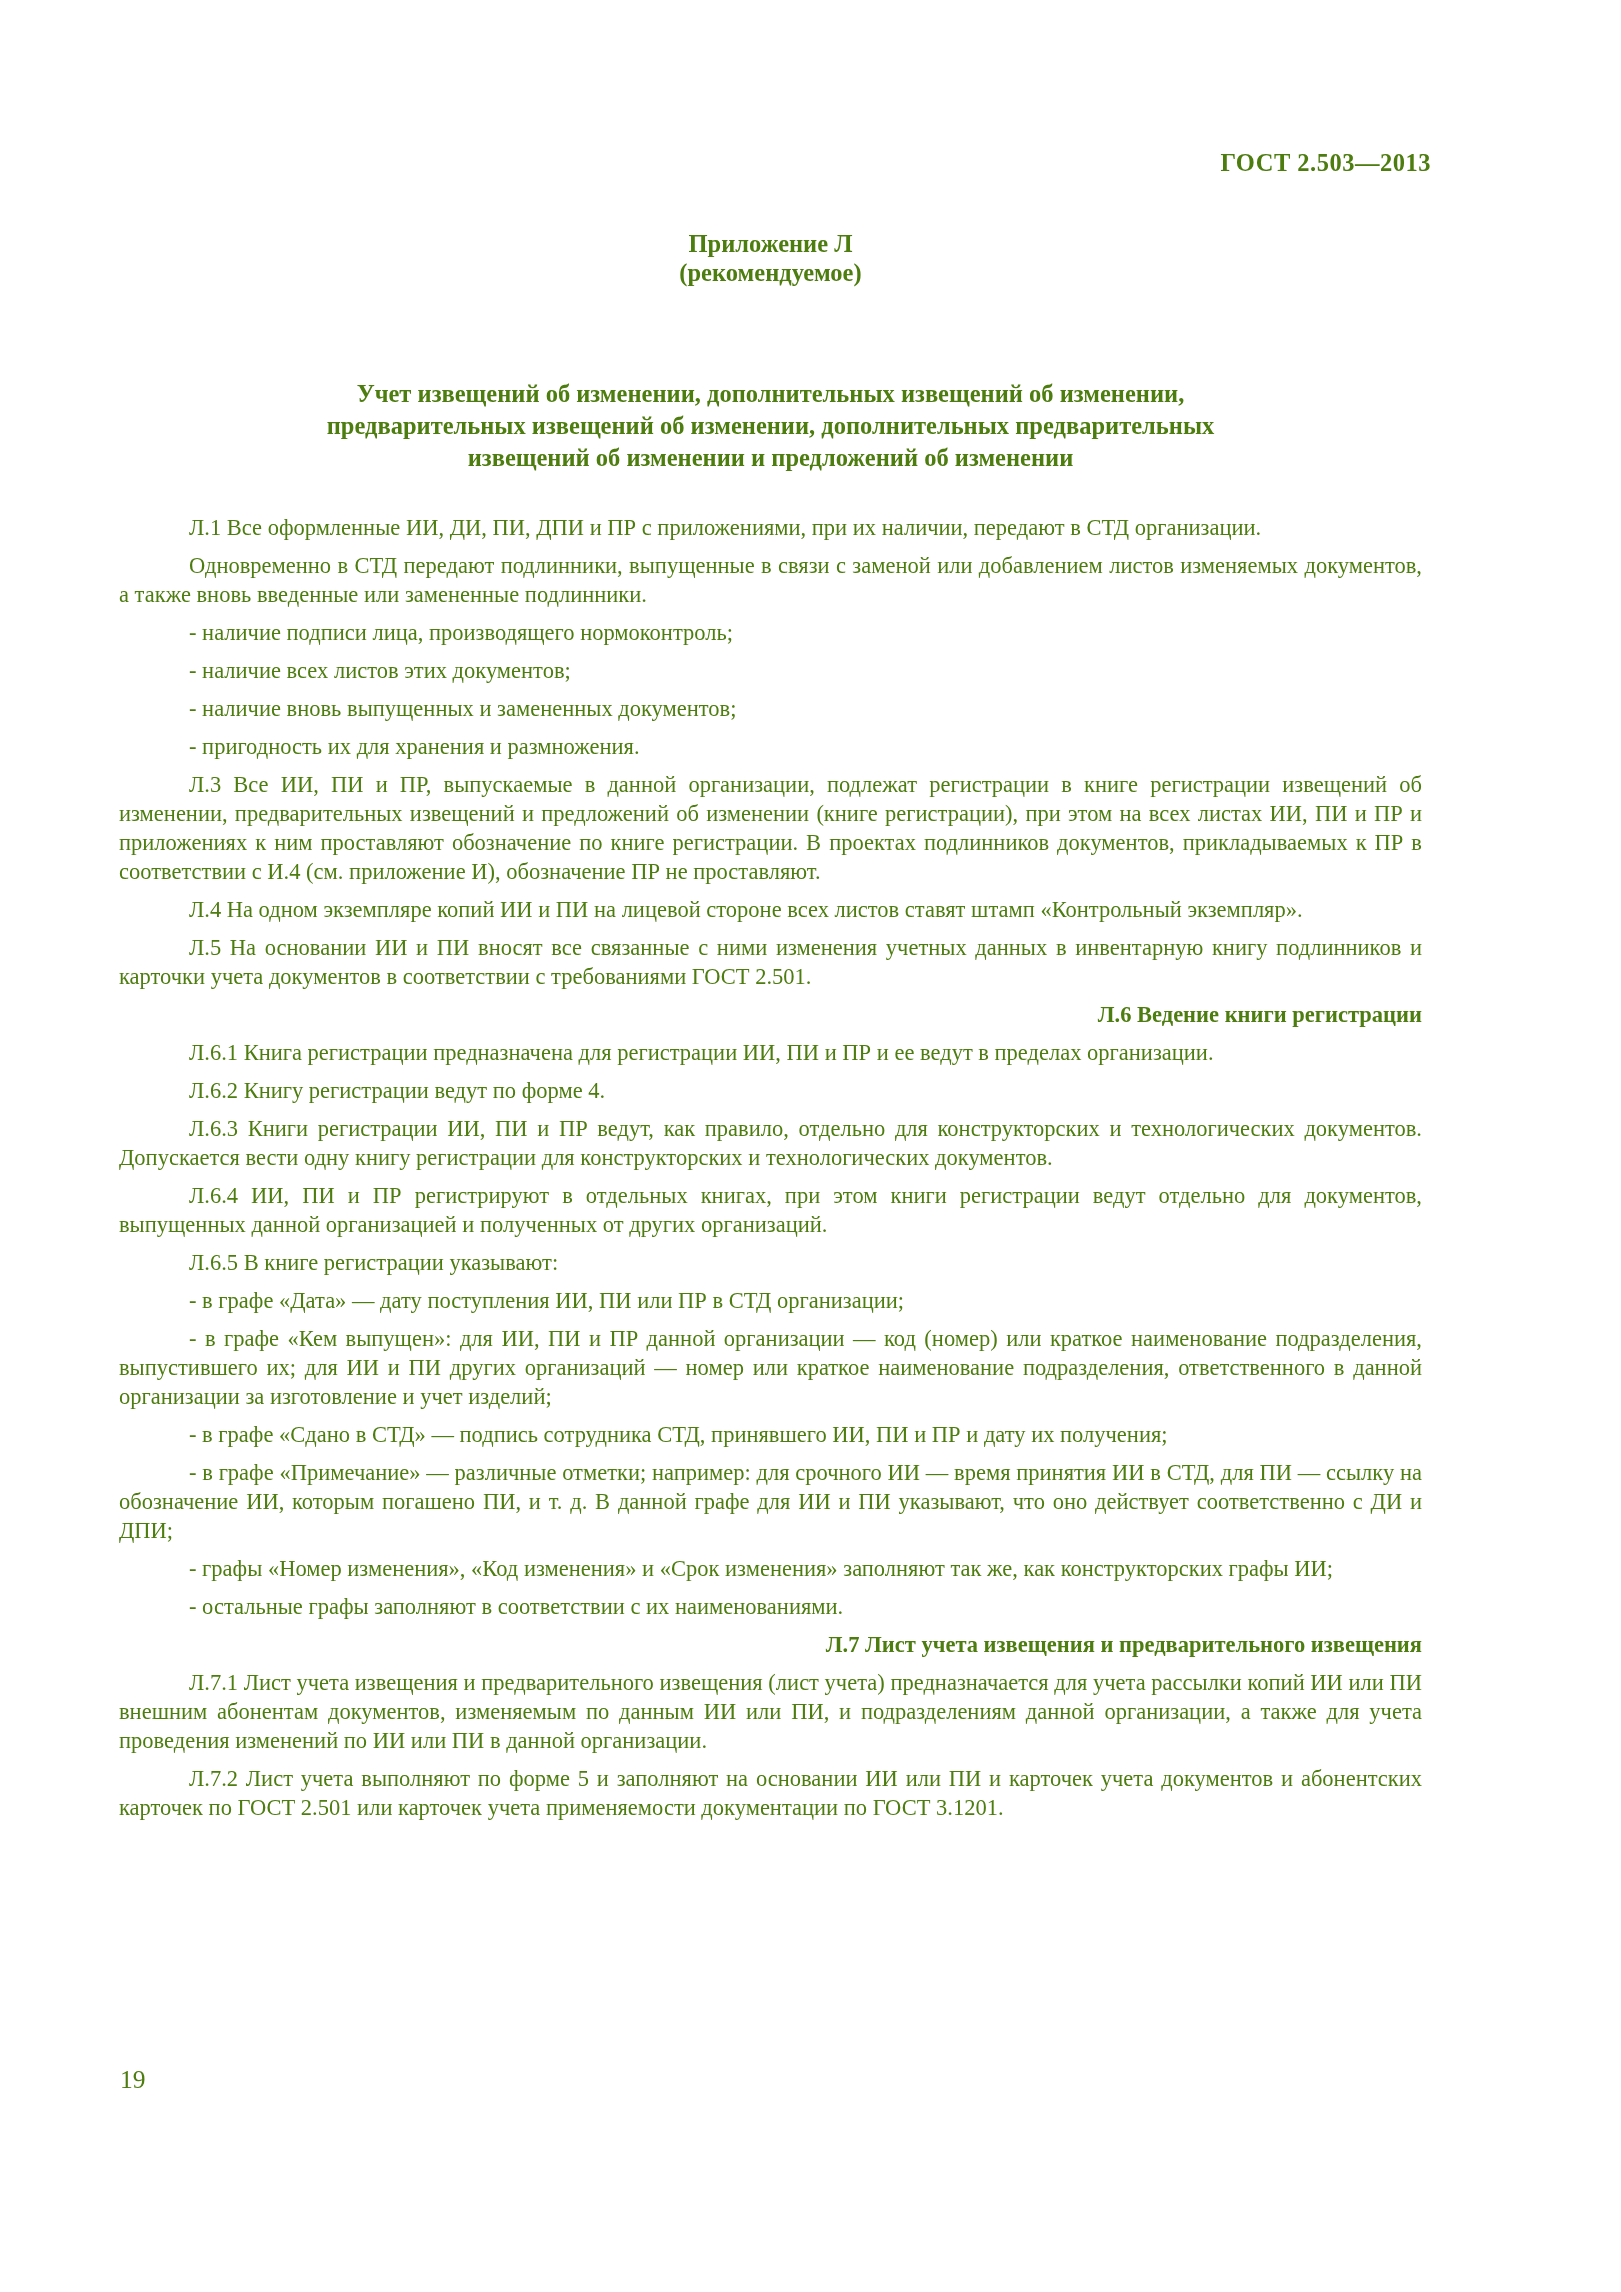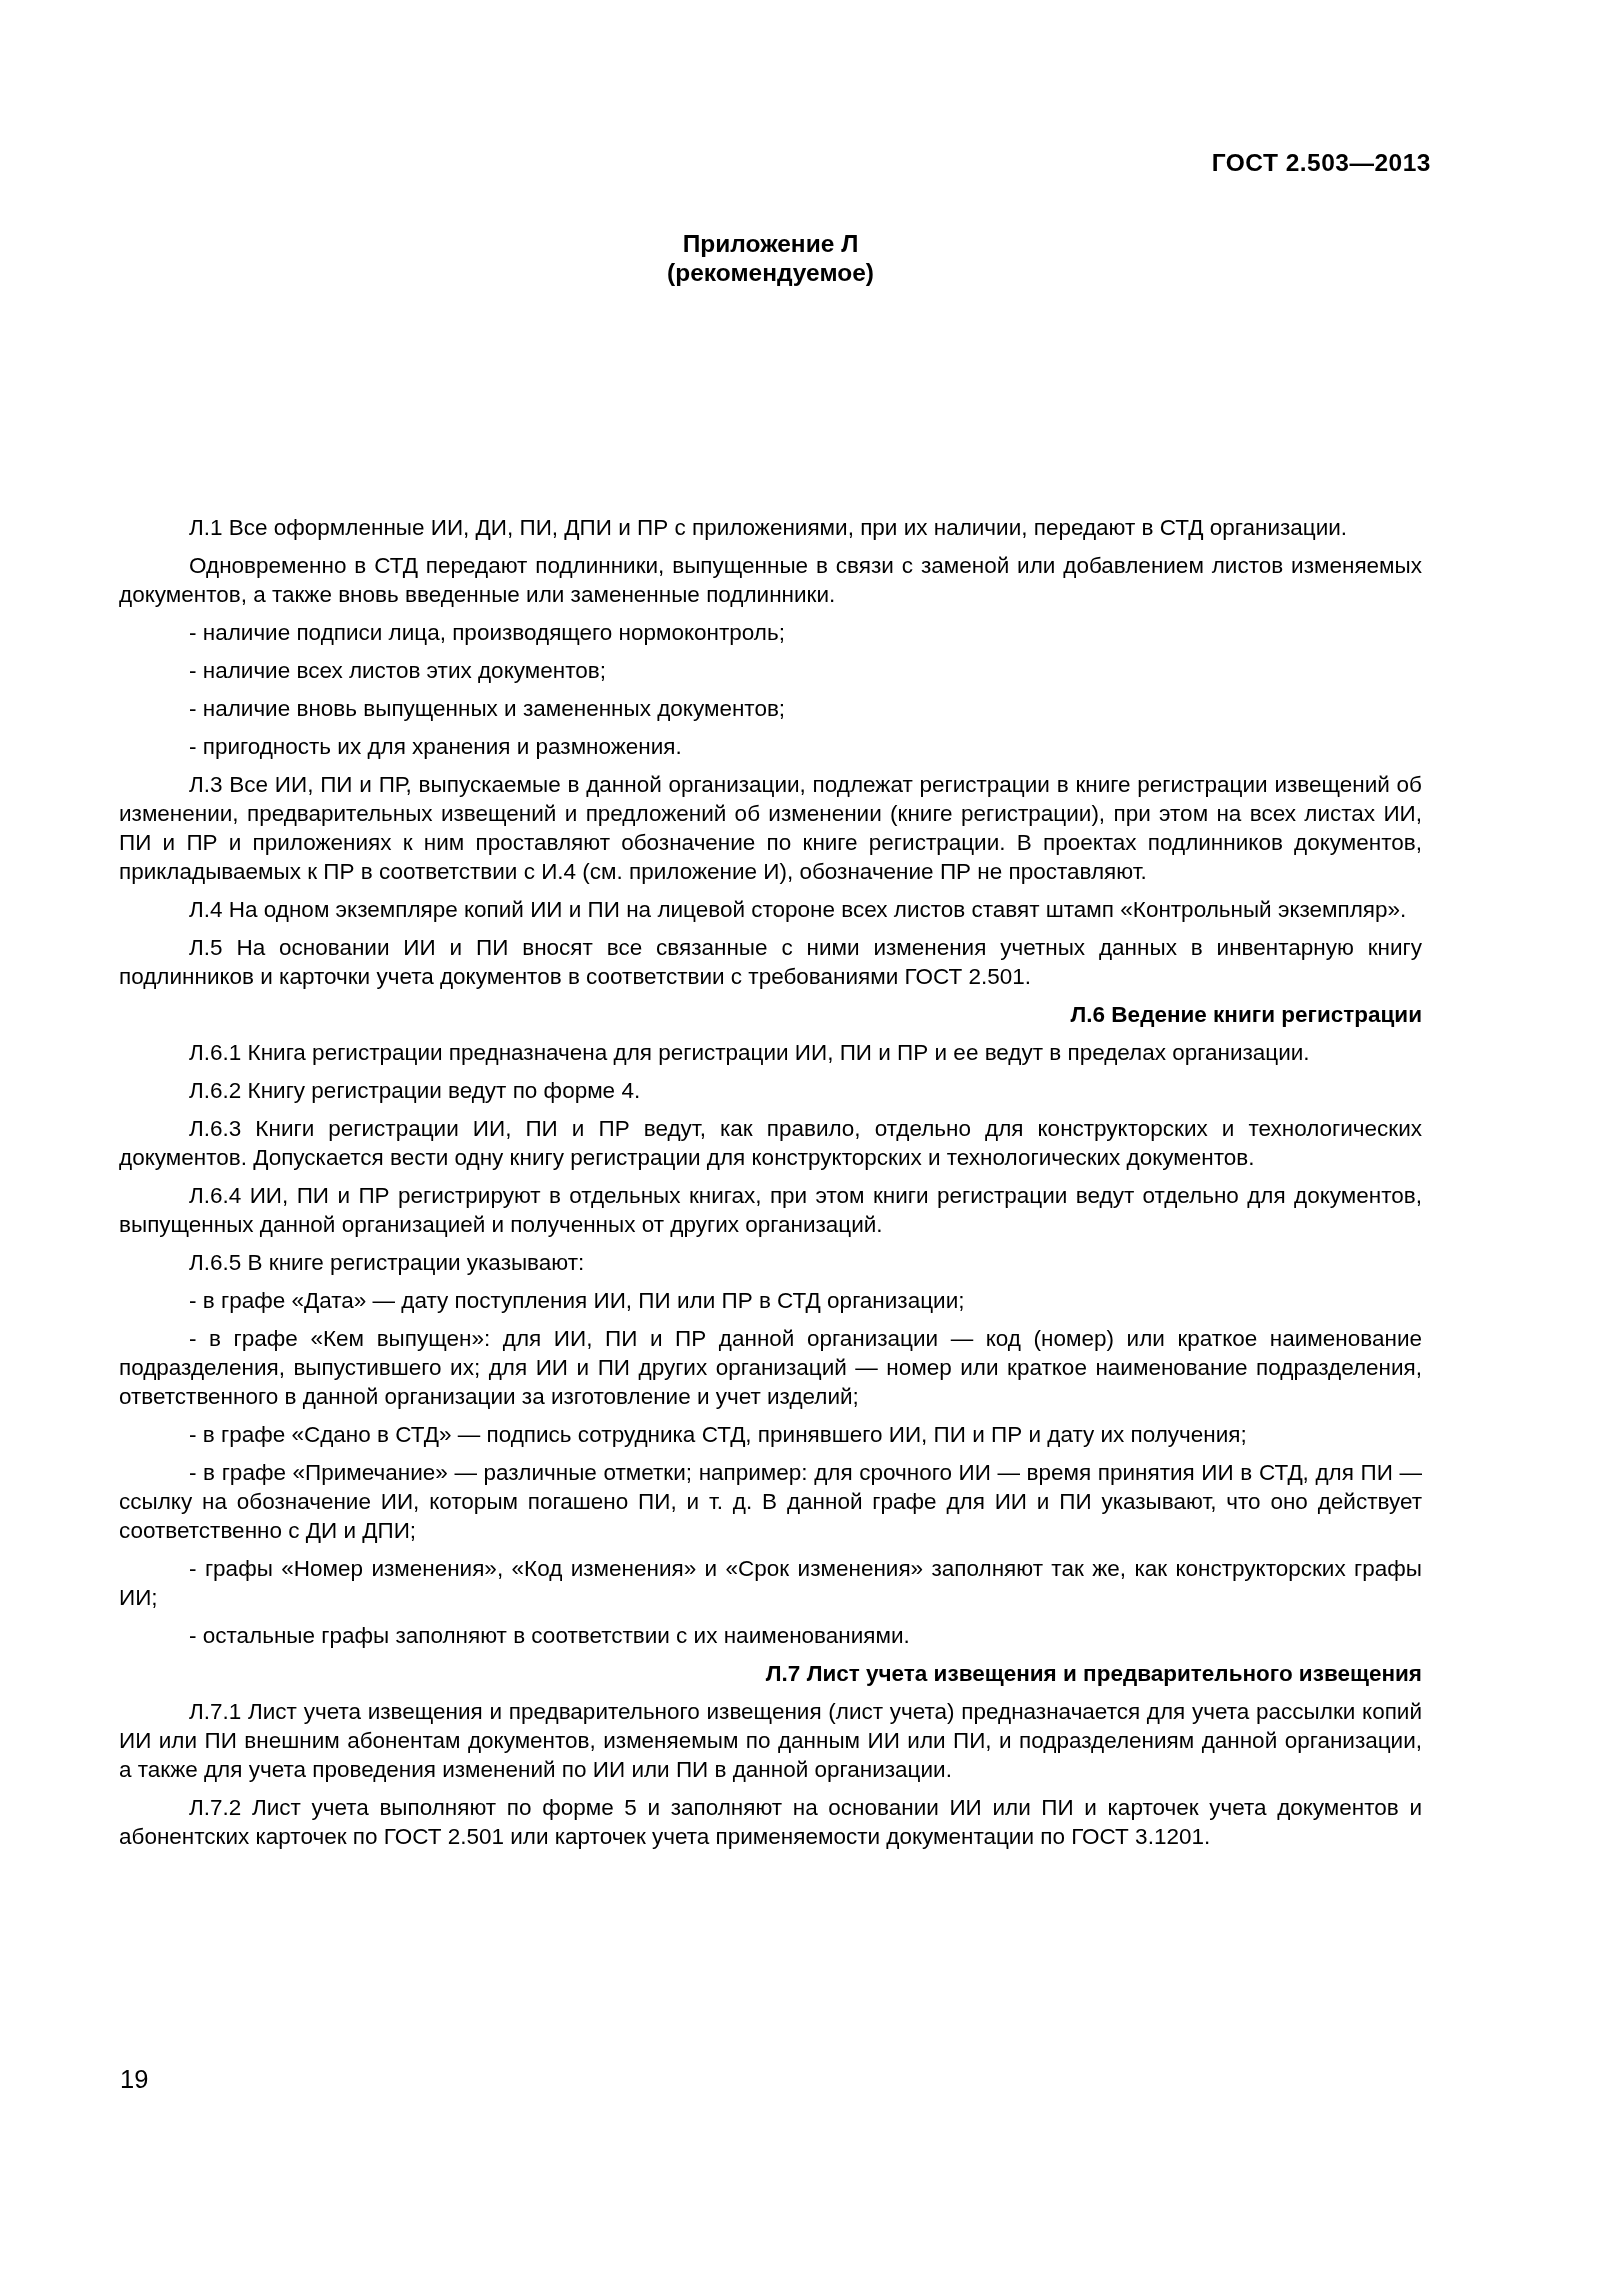--- a/index.html
+++ b/index.html
@@ -5,22 +5,22 @@
   html, body {
     margin: 0;
     padding: 0;
     background: #ffffff;
   }
   .page {
     position: relative;
     width: 1621px;
     height: 2167px;
     background: #ffffff;
-    color: #000000;
-    font-family: Liberation Sans, sans-serif;
+    color: #4d7c0f;
+    font-family: Liberation Serif, serif;
     overflow: hidden;
   }
   .standard-header {
     position: absolute;
     top: 147px;
     left: 110px;
     width: 1321px;
     text-align: right;
     font-size: 24.5px;
     font-weight: bold;
@@ -79,20 +79,25 @@
 
 <div class="page">
 
   <div class="standard-header">ГОСТ 2.503—2013</div>
 
   <div class="appendix-block">
     <div>Приложение Л</div>
     <div>(рекомендуемое)</div>
   </div>
 
+  <div class="doc-title">
+    <div>Учет извещений об изменении, дополнительных извещений об изменении,</div>
+    <div>предварительных извещений об изменении, дополнительных предварительных</div>
+    <div>извещений об изменении и предложений об изменении</div>
+  </div>
 
   <div class="body-text">
     <p>Л.1 Все оформленные ИИ, ДИ, ПИ, ДПИ и ПР с приложениями, при их наличии, передают в СТД организации.</p>
     <p>Одновременно в СТД передают подлинники, выпущенные в связи с заменой или добавлением листов изменяемых документов, а также вновь введенные или замененные подлинники.</p>
     <p>- наличие подписи лица, производящего нормоконтроль;</p>
     <p>- наличие всех листов этих документов;</p>
     <p>- наличие вновь выпущенных и замененных документов;</p>
     <p>- пригодность их для хранения и размножения.</p>
     <p>Л.3 Все ИИ, ПИ и ПР, выпускаемые в данной организации, подлежат регистрации в книге регистрации извещений об изменении, предварительных извещений и предложений об изменении (книге регистрации), при этом на всех листах ИИ, ПИ и ПР и приложениях к ним проставляют обозначение по книге регистрации. В проектах подлинников документов, прикладываемых к ПР в соответствии с И.4 (см. приложение И), обозначение ПР не проставляют.</p>
     <p>Л.4 На одном экземпляре копий ИИ и ПИ на лицевой стороне всех листов ставят штамп «Контрольный экземпляр».</p>

